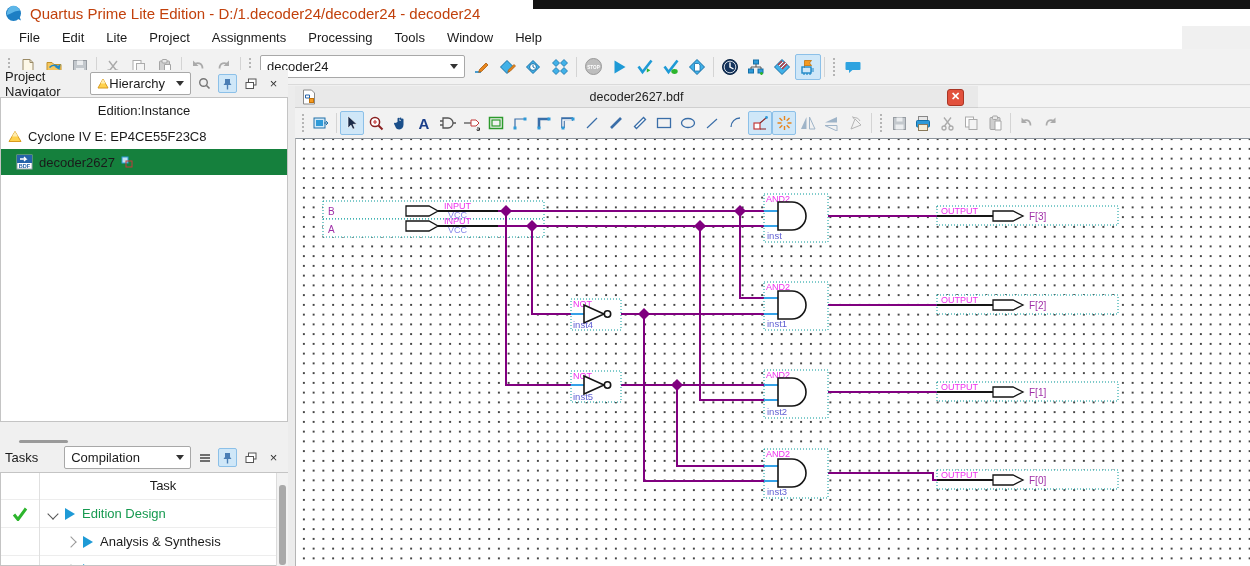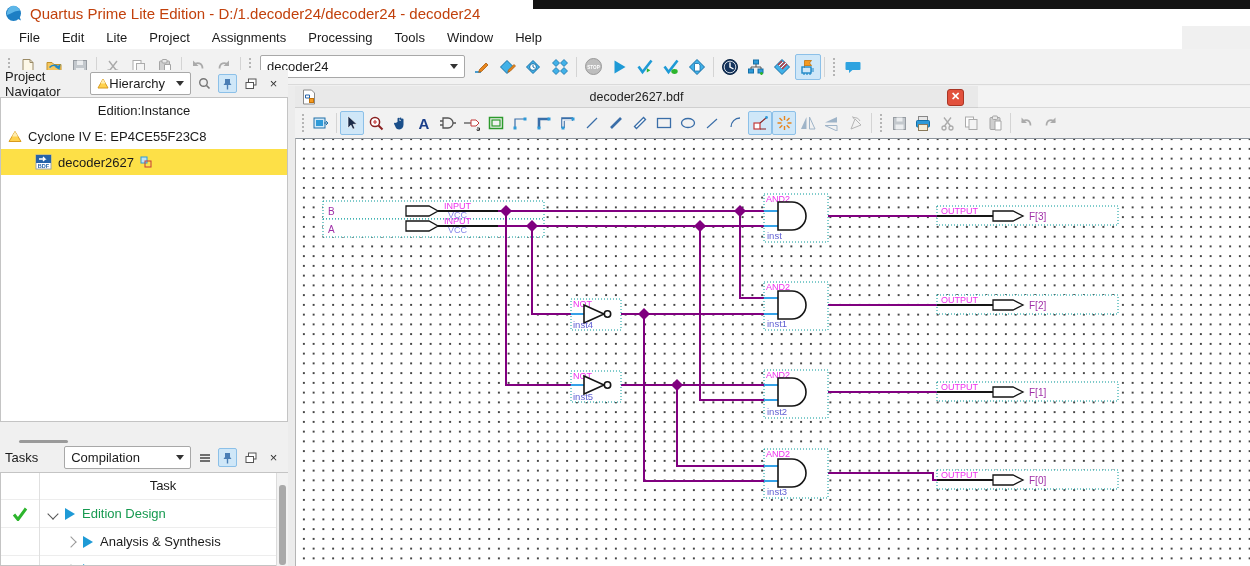--- a/index.html
+++ b/index.html
@@ -25,21 +25,21 @@
   #projcombo{width:205px;margin:0 4px}
   svg{display:block}
   
   .panel-h{height:27px;background:#f0f0f0;display:flex;align-items:center;padding:0 5px;box-sizing:border-box;gap:4px}
   .hbtn{width:17px;height:17px;display:flex;align-items:center;justify-content:center;border:1px solid transparent;border-radius:2px;flex:none;color:#444}
   .hbtn.active{background:#cfe7f8;border-color:#8cc0e8}
   #pnav{left:0;top:70px;width:288px;height:384px}
   #pnav-body{position:absolute;left:0;top:27px;width:288px;height:325px;background:#fff;border:1px solid #c4c4c4;box-sizing:border-box}
   #entityhdr{height:25px;line-height:25px;text-align:center}
   .tree-row{height:26px;display:flex;align-items:center;gap:6px;padding-left:7px}
-  .tree-row.sel{background:#fde047;padding-left:34px}
+  .tree-row.sel{background:#15803d;padding-left:15px}
   #hthumb{left:18px;top:342px;width:49px;height:3px;background:#9a9a9a;border-radius:2px}
   #tasks{left:0;top:444px;width:288px;height:122px}
   #tasks-body{position:absolute;left:0;top:28px;width:288px;height:94px;background:#fff;border:1px solid #c4c4c4;box-sizing:border-box;overflow:hidden}
   #taskcol-div{position:absolute;left:38px;top:0;width:1px;height:94px;background:#e0e0e0}
   #taskhdr{height:26px;line-height:26px;text-align:center;padding-left:38px}
   .task-row{height:27px;display:flex;align-items:center;border-top:1px solid #ededed}
   .tstat{width:38px;display:flex;align-items:center;justify-content:center;flex:none;align-self:stretch}
   .chev{width:7px;height:7px;border-right:1.7px solid #555;border-bottom:1.7px solid #555;display:inline-block;flex:none}
   .chev.down{transform:rotate(45deg);margin-top:-3px}
   .chev.right{transform:rotate(-45deg);border-color:#999}

